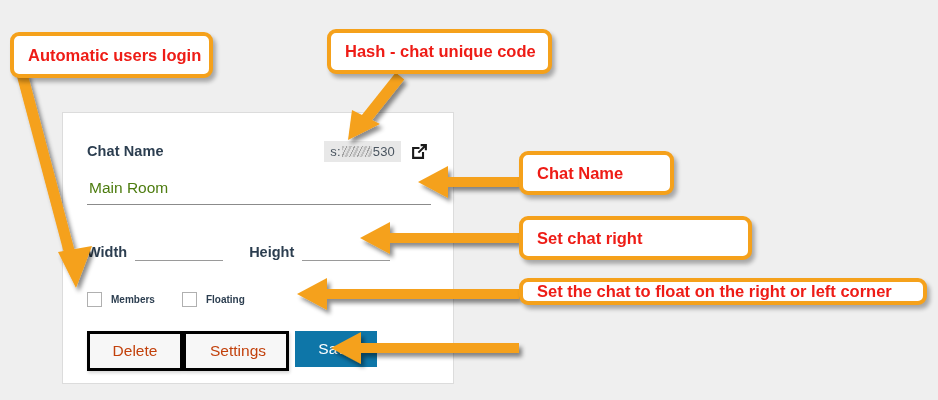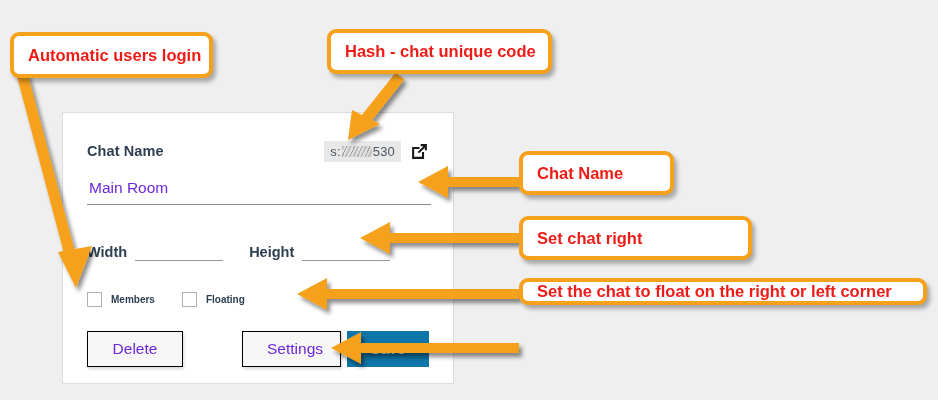--- a/index.html
+++ b/index.html
@@ -99,21 +99,21 @@
     display: inline-block;
   }
 
   .text-input {
     margin-top: 14px;
     width: 344px;
     border: none;
     border-bottom: 1.6px solid #8b8b8b;
     font-family: "Liberation Sans", sans-serif;
     font-size: 15.5px;
-    color: #6d28d9;
+    color: #4d7c0f;
     padding: 2px 2px 7px 2px;
     outline: none;
     background: transparent;
     box-sizing: border-box;
   }
 
   .size-row {
     margin-top: 36px;
     display: flex;
     align-items: flex-end;
@@ -168,30 +168,30 @@
 
   .button-row {
     margin-top: 24px;
     display: flex;
     align-items: flex-start;
     position: relative;
   }
   .btn {
     font-family: "Liberation Sans", sans-serif;
     font-size: 15.5px;
-    color: #6d28d9;
+    color: #c2410c;
     background: #f7f7f7;
-    border: 1px solid #000000;
+    border: 3px solid #000000;
     padding: 8px 20px 9px 20px;
     box-shadow: 1px 2px 3px rgba(0,0,0,.16);
     cursor: pointer;
     line-height: 1.1;
   }
   .btn-delete { min-width: 96px; }
-  .btn-settings { margin-left: 59px; min-width: 96px; padding-left: 24px; }
+  .btn-settings { min-width: 96px; padding-left: 24px; }
   .btn-save {
     margin-left: 6px;
     background: #0e76a8;
     border: 1px solid #0e76a8;
     color: #ffffff;
     box-shadow: none;
     min-width: 82px;
     padding: 8px 14px 9px 14px;
   }
 

